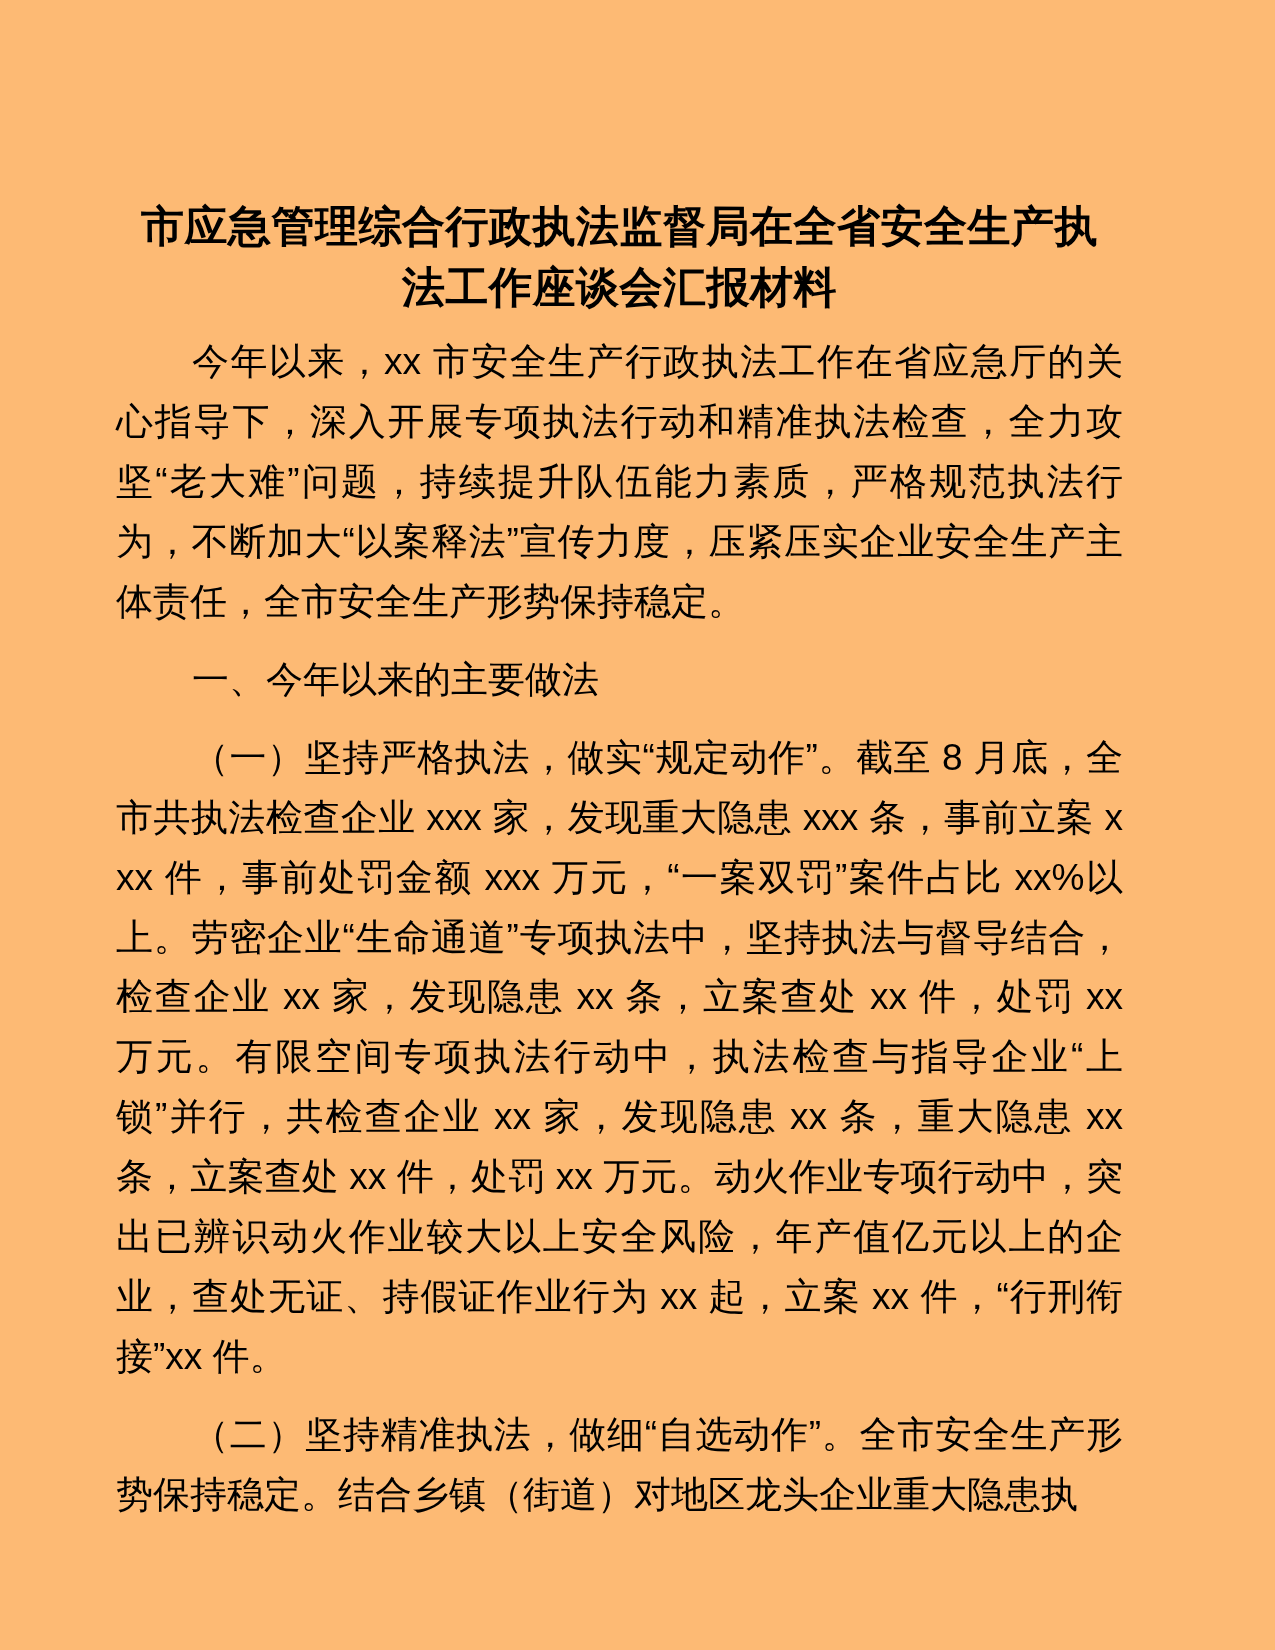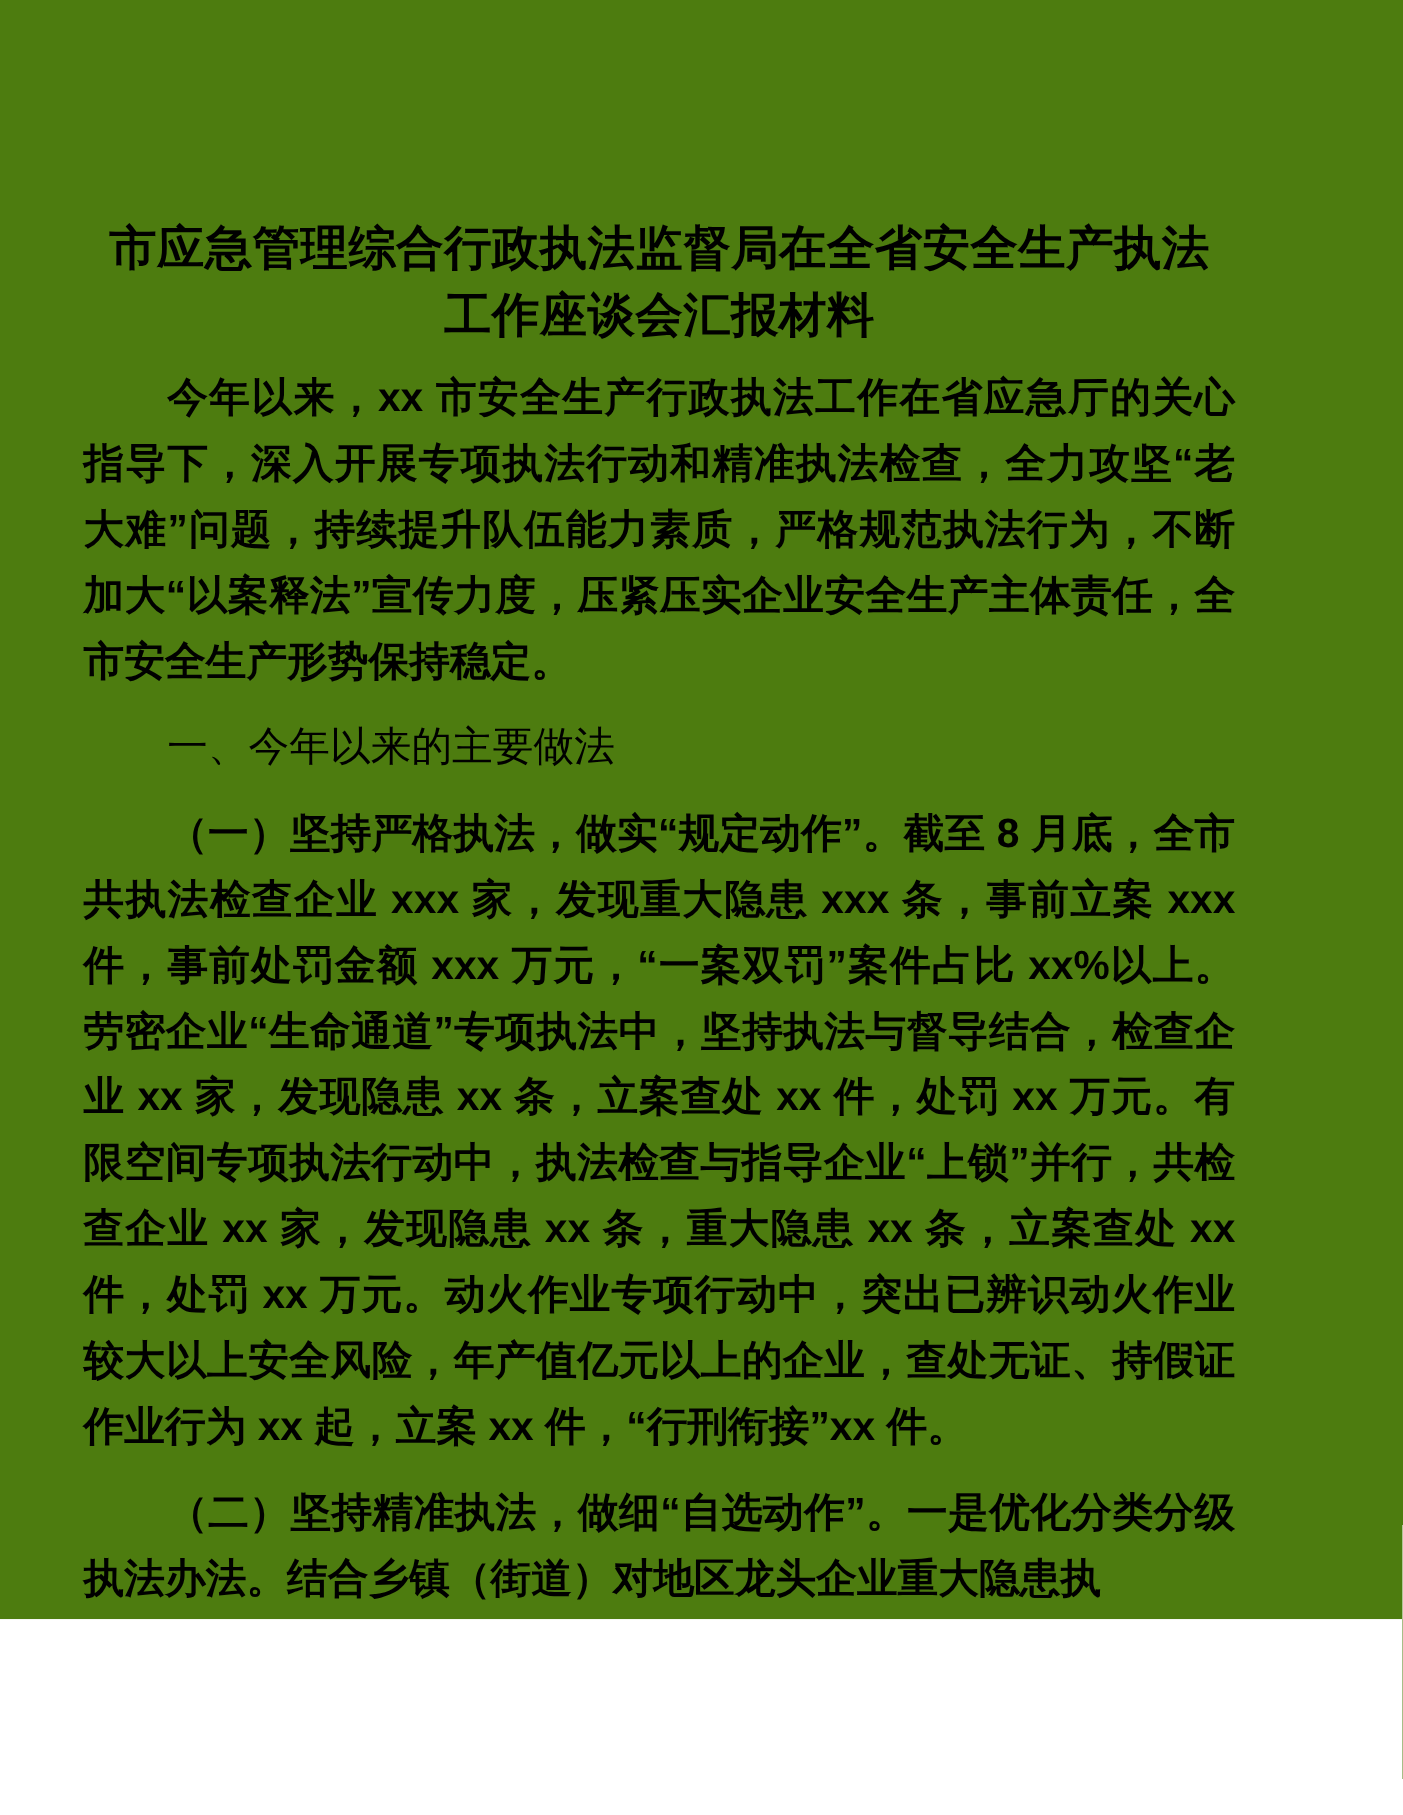--- a/index.html
+++ b/index.html
@@ -3,24 +3,24 @@
 <meta charset="utf-8">
 <style>
   html, body {
     margin: 0;
     padding: 0;
     background: #ffffff;
   }
   .page {
     position: relative;
     width: 1275px;
-    height: 1472px;
-    background: #4d7c0f;
+    height: 1650px;
+    background: #fdba74;
     box-sizing: border-box;
-    padding: 196px 152px 0 76px;
+    padding: 196px 152px 0 116px;
     overflow: hidden;
     font-family: "Liberation Sans", "DejaVu Sans", sans-serif;
     color: #000000;
   }
   .doc-title {
     font-size: 43px;
     font-weight: bold;
     line-height: 1.42;
     text-align: center;
     letter-spacing: 0.5px;
@@ -40,21 +40,20 @@
   }
   .body-para {
     font-size: 37px;
     line-height: 1.62;
     margin: 0 0 6px 0;
     text-indent: 76px;
     text-align: justify;
     text-justify: inter-ideograph;
     color: #000;
     word-break: break-all;
-    font-weight: bold;
   }
   .body-para:last-child {
     margin-bottom: 0;
   }
   .spacer-sm { height: 12px; }
 </style>
 </head>
 <body>
 
 <div class="page">
@@ -66,15 +65,15 @@
   <div class="spacer-sm"></div>
 
   <p class="section-heading">一、今年以来的主要做法</p>
 
   <div class="spacer-sm"></div>
 
   <p class="body-para">（一）坚持严格执法，做实“规定动作”。截至 8 月底，全市共执法检查企业 xxx 家，发现重大隐患 xxx 条，事前立案 xxx 件，事前处罚金额 xxx 万元，“一案双罚”案件占比 xx%以上。劳密企业“生命通道”专项执法中，坚持执法与督导结合，检查企业 xx 家，发现隐患 xx 条，立案查处 xx 件，处罚 xx 万元。有限空间专项执法行动中，执法检查与指导企业“上锁”并行，共检查企业 xx 家，发现隐患 xx 条，重大隐患 xx 条，立案查处 xx 件，处罚 xx 万元。动火作业专项行动中，突出已辨识动火作业较大以上安全风险，年产值亿元以上的企业，查处无证、持假证作业行为 xx 起，立案 xx 件，“行刑衔接”xx 件。</p>
 
   <div class="spacer-sm"></div>
 
-  <p class="body-para">（二）坚持精准执法，做细“自选动作”。一是优化分类分级执法办法。结合乡镇（街道）对地区龙头企业重大隐患执</p>
+  <p class="body-para">（二）坚持精准执法，做细“自选动作”。全市安全生产形势保持稳定。结合乡镇（街道）对地区龙头企业重大隐患执</p>
 
 </div>
 
 </body></html>

